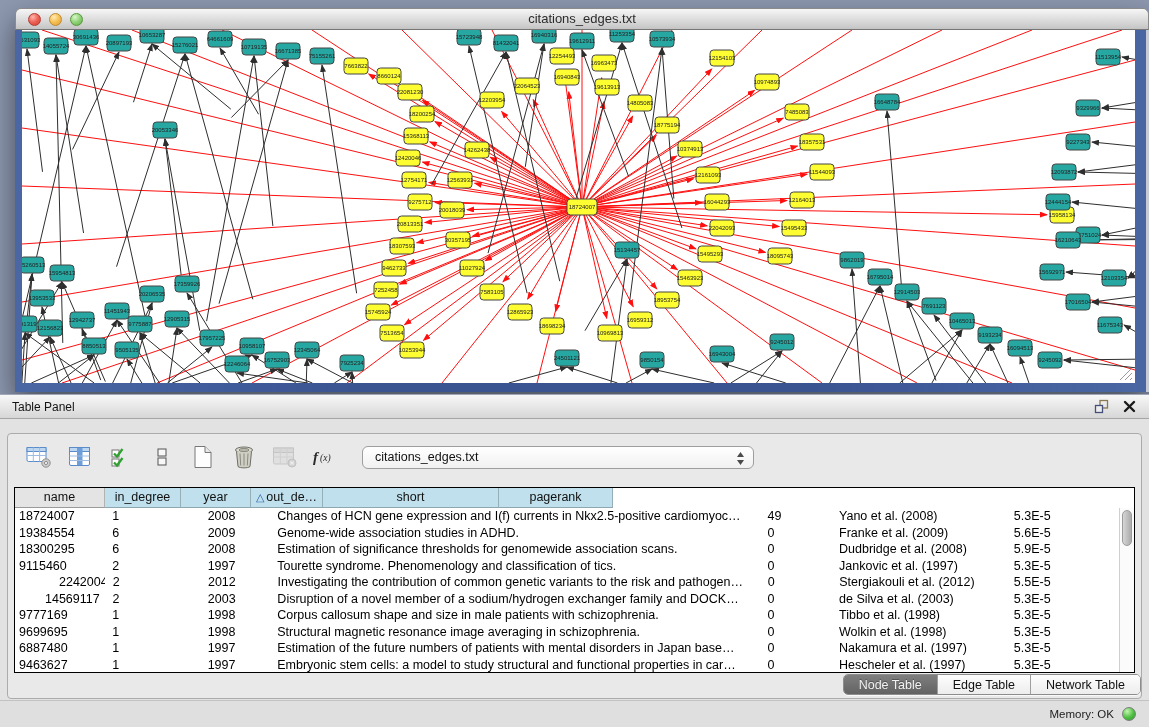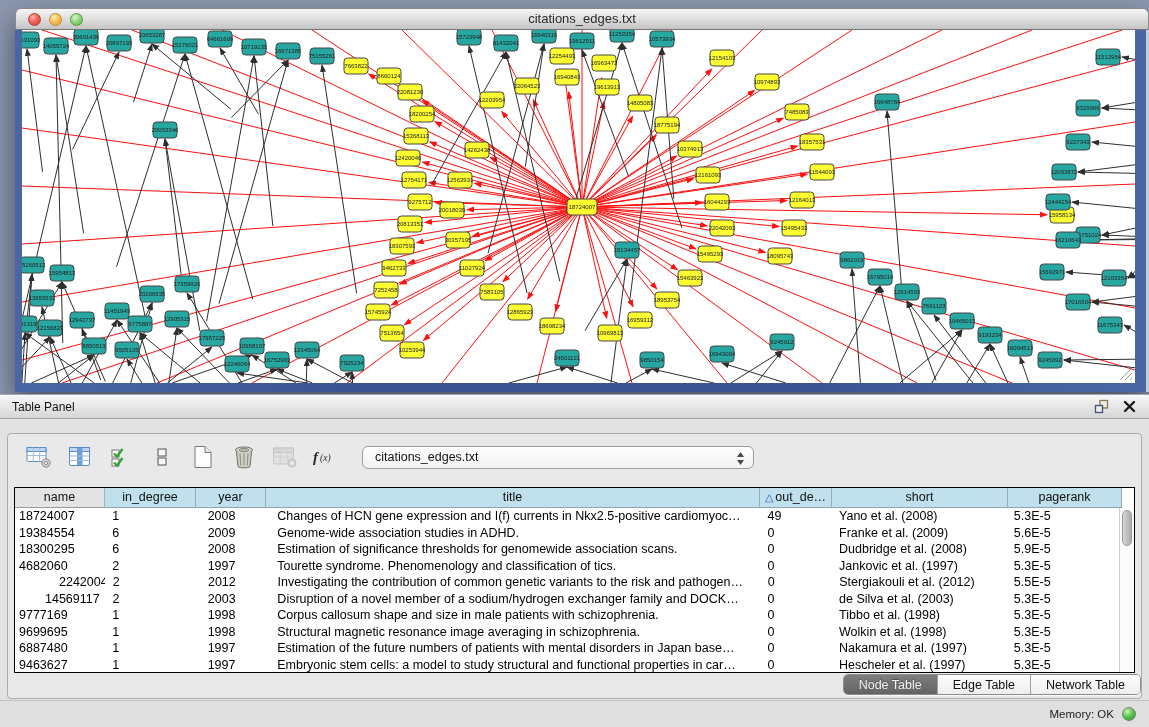--- a/index.html
+++ b/index.html
@@ -830,23 +830,22 @@
               <path d="M4.5 1 L8 6 H1 Z" fill="#4A4A4A"></path>
               <path d="M4.5 14 L1 9 H8 Z" fill="#4A4A4A"></path>
             </svg>
         </span>
       </div>
     </div>
 
     <div class="tp-table">
       <div class="thead" id="thead">
           <div class="th th-plain" style="width: 90px;"><span>name</span></div>
-          <div class="th th-blue" style="width: 91px;"><span>in_degree</span></div>
+          <div class="th th-blue" style="width: 76px;"><span>in_degree</span></div>
           <div class="th th-blue" style="width: 70px;"><span>year</span></div>
-          <div class="th th-blue" style="width: 494px;"><span>title</span></div>
           <div class="th th-blue" style="width: 72px;"><span class="sort">△</span><span>out_de…</span></div>
           <div class="th th-blue" style="width: 176px;"><span>short</span></div>
           <div class="th th-blue" style="width: 114px;"><span>pagerank</span></div>
         </div>
       <div class="tbody" id="tbody">
           <div class="tr">
             <div class="td c0" style="width: 90px;">18724007</div>
             <div class="td c1" style="width: 96px;">1</div>
             <div class="td c2" style="width: 70px;">2008</div>
             <div class="td c3" style="width: 494px;">Changes of HCN gene expression and I(f) currents in Nkx2.5-positive cardiomyoc…</div>
@@ -866,21 +865,21 @@
           <div class="tr">
             <div class="td c0" style="width: 90px;">18300295</div>
             <div class="td c1" style="width: 96px;">6</div>
             <div class="td c2" style="width: 70px;">2008</div>
             <div class="td c3" style="width: 494px;">Estimation of significance thresholds for genomewide association scans.</div>
             <div class="td c4" style="width: 72px;">0</div>
             <div class="td c5" style="width: 176px;">Dudbridge et al. (2008)</div>
             <div class="td c6" style="width: 114px;">5.9E-5</div>
           </div>
           <div class="tr">
-            <div class="td c0" style="width: 90px;">4682060</div>
+            <div class="td c0" style="width: 90px;">9115460</div>
             <div class="td c1" style="width: 96px;">2</div>
             <div class="td c2" style="width: 70px;">1997</div>
             <div class="td c3" style="width: 494px;">Tourette syndrome. Phenomenology and classification of tics.</div>
             <div class="td c4" style="width: 72px;">0</div>
             <div class="td c5" style="width: 176px;">Jankovic et al. (1997)</div>
             <div class="td c6" style="width: 114px;">5.3E-5</div>
           </div>
           <div class="tr">
             <div class="td c0" style="width: 90px; padding-left: 44px;">22420046</div>
             <div class="td c1" style="width: 96px;">2</div>

